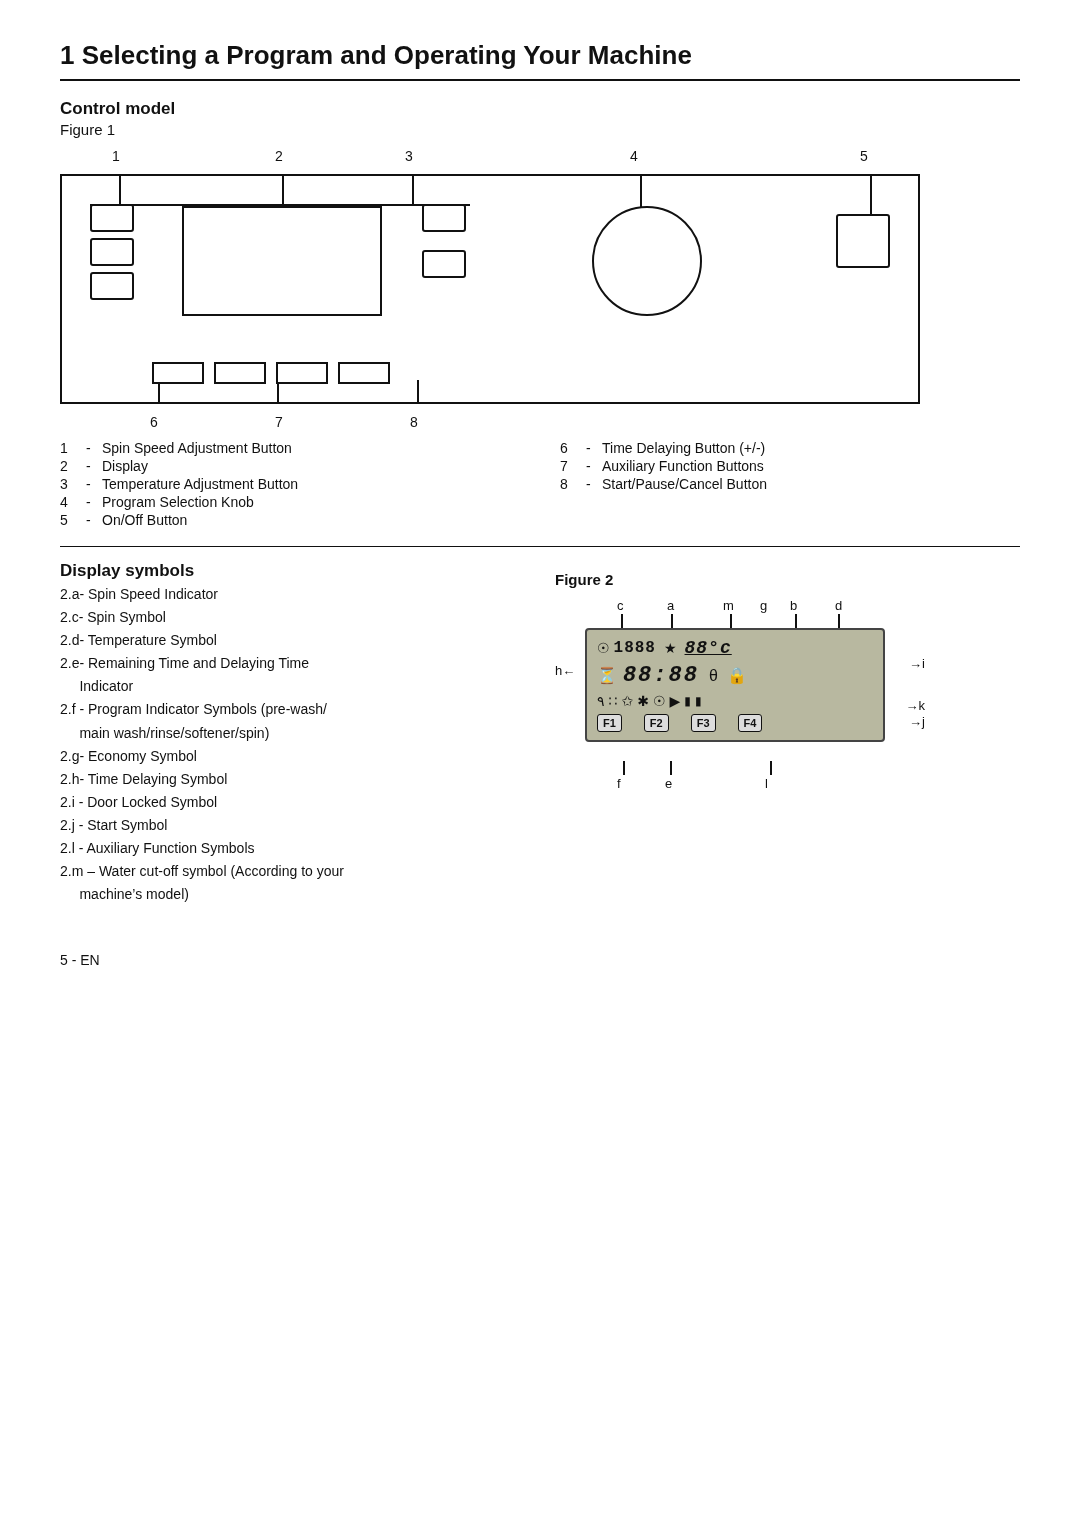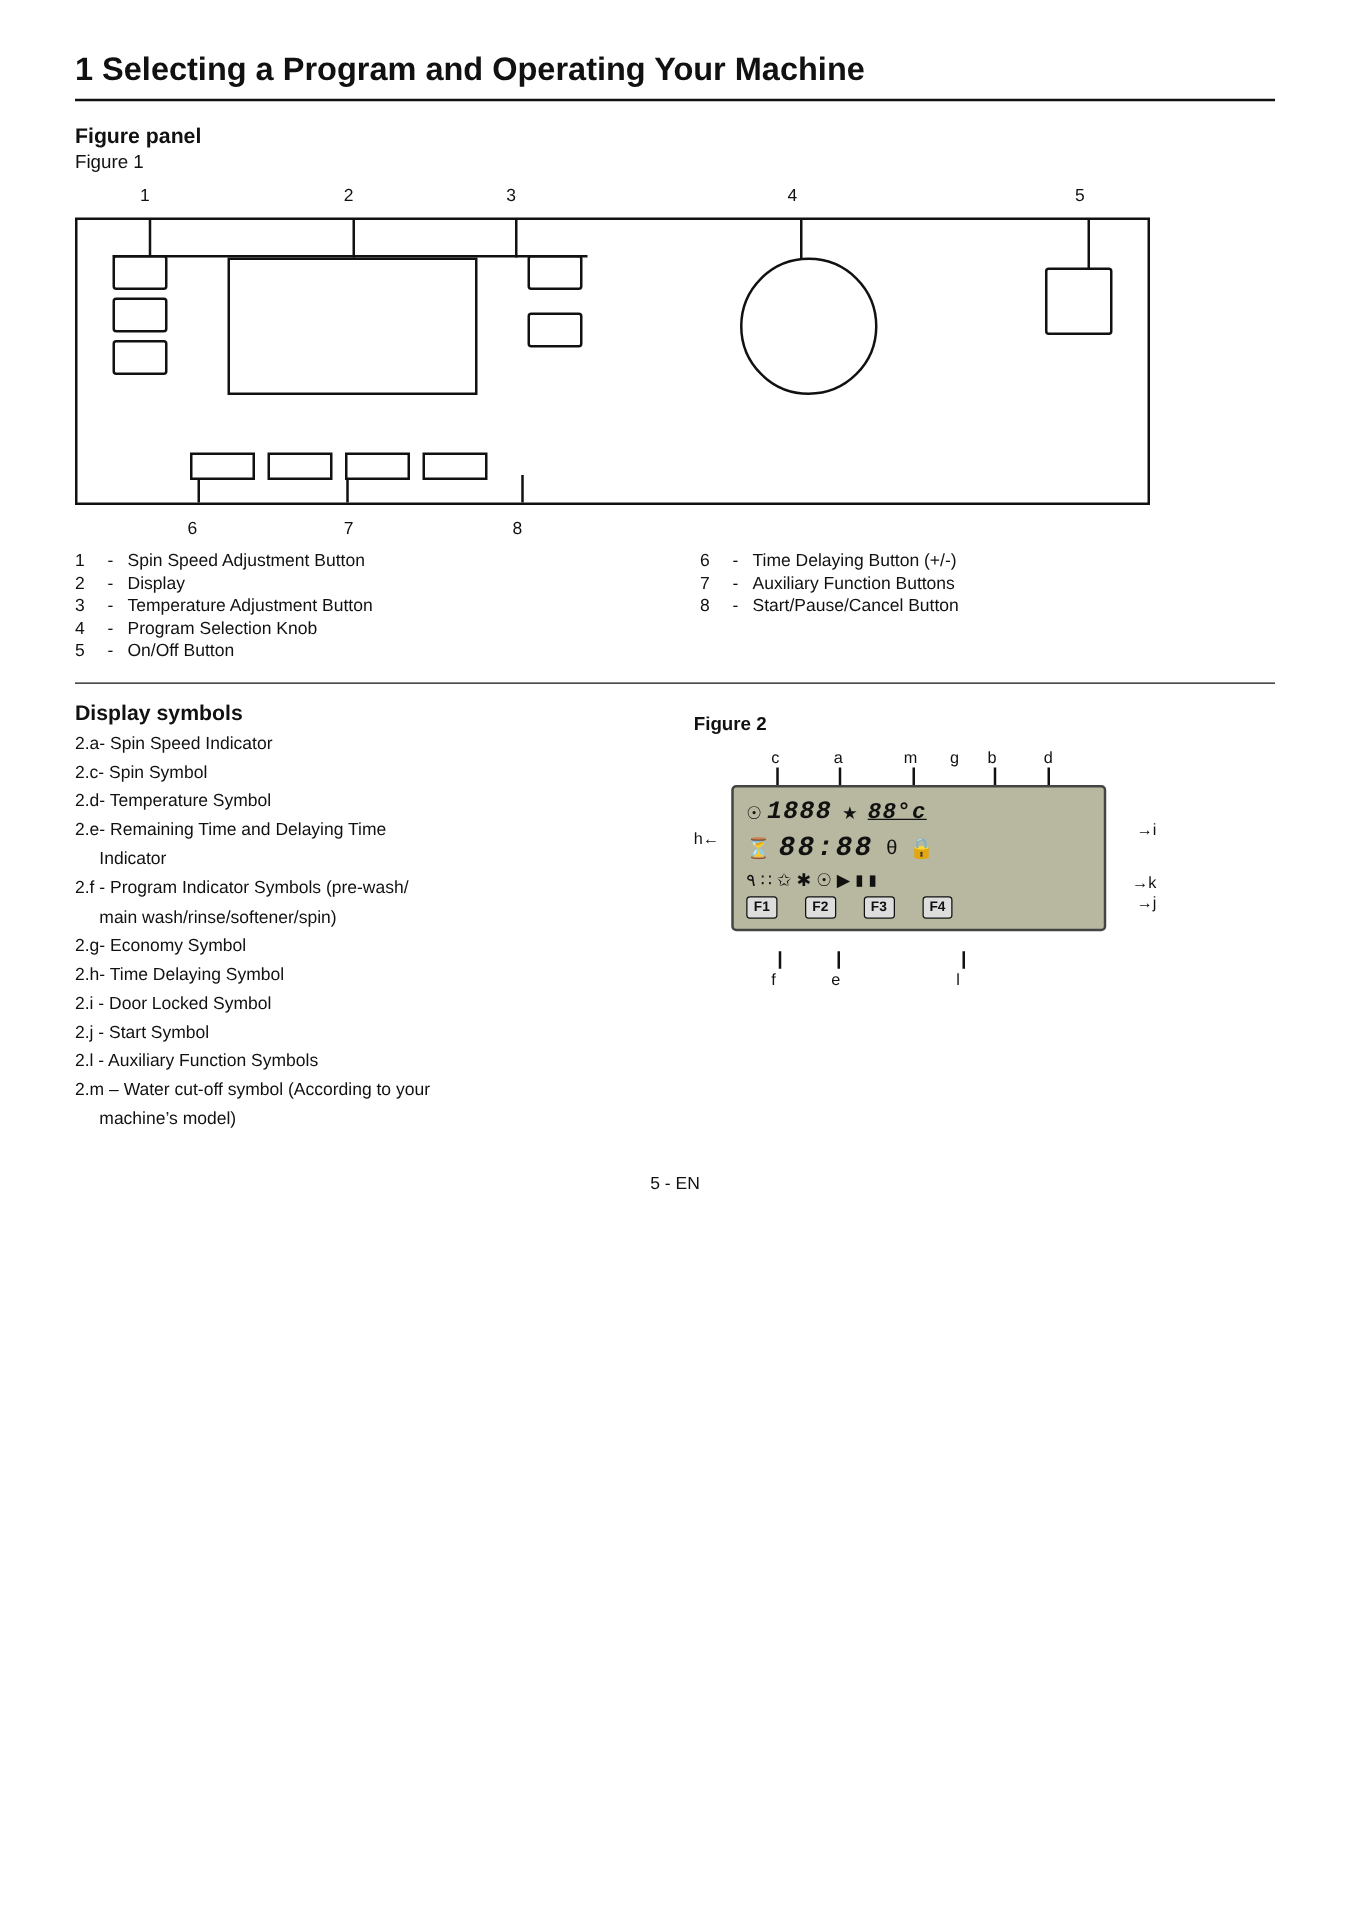--- a/index.html
+++ b/index.html
@@ -165,22 +165,22 @@
       border: 1.5px solid #111;
       background: #ddd;
       padding: 2px 5px;
       font-size: 11px;
       font-weight: bold;
       border-radius: 3px;
     }
 
     
     .page-footer {
-      text-align: center;
-      margin-top: 32px;
+      text-align: left;
+      margin-top: 46px;
       font-size: 14px;
     }
 
     
     .diagram-wrapper {
       position: relative;
       margin: 36px 0 36px 0;
       width: 860px;
     }
 
@@ -205,21 +205,21 @@
       height: 1.5px;
       background: #111;
     }
   </style>
 </head>
 <body>
 
 <h1 class="page-title">1  Selecting a Program and Operating Your Machine</h1>
 
 <div>
-  <div class="section-title">Figure panel</div>
+  <div class="section-title">Control model</div>
   <div class="figure-label">Figure 1</div>
 
   <div class="diagram-wrapper">
 
     <span class="num-above" style="left:52px;">1</span>
     <span class="num-above" style="left:215px;">2</span>
     <span class="num-above" style="left:345px;">3</span>
     <span class="num-above" style="left:570px;">4</span>
     <span class="num-above" style="left:800px;">5</span>
 
@@ -356,21 +356,21 @@
       <div style="position:absolute; top:16px; left:66px; width:1.5px; height:14px; background:#111;"></div>
       <div style="position:absolute; top:16px; left:116px; width:1.5px; height:14px; background:#111;"></div>
       <div style="position:absolute; top:16px; left:175px; width:1.5px; height:14px; background:#111;"></div>
       <div style="position:absolute; top:16px; left:240px; width:1.5px; height:14px; background:#111;"></div>
       <div style="position:absolute; top:16px; left:283px; width:1.5px; height:14px; background:#111;"></div>
 
       <div style="position:absolute; top:30px; left:30px; width:300px; background:#b8b8a0; border:2px solid #444; border-radius:4px; padding:8px 10px;">
 
         <div style="display:flex; align-items:center; gap:4px; margin-bottom:5px;">
           <span style="font-size:14px;">☉</span>
-          <span style="font-family:'Courier New',monospace; font-size:20px; font-weight:bold; font-style:italic; letter-spacing:1px;">1888</span>
+          <span style="font-family:'Courier New',monospace; font-size:16px; font-weight:bold; letter-spacing:1px;">1888</span>
           <span style="font-size:14px; margin:0 4px;">★</span>
           <span style="font-family:'Courier New',monospace; font-size:18px; font-weight:bold; font-style:italic; letter-spacing:1px;text-decoration:underline;">88°c</span>
         </div>
 
         <div style="display:flex; align-items:center; gap:6px; margin-bottom:5px;">
           <span style="font-size:16px;">⏳</span>
           <span style="font-family:'Courier New',monospace; font-size:22px; font-weight:bold; font-style:italic; letter-spacing:2px;">88:88</span>
           <span style="font-size:16px; margin:0 4px;">θ</span>
           <span style="font-size:16px;">🔒</span>
         </div>

